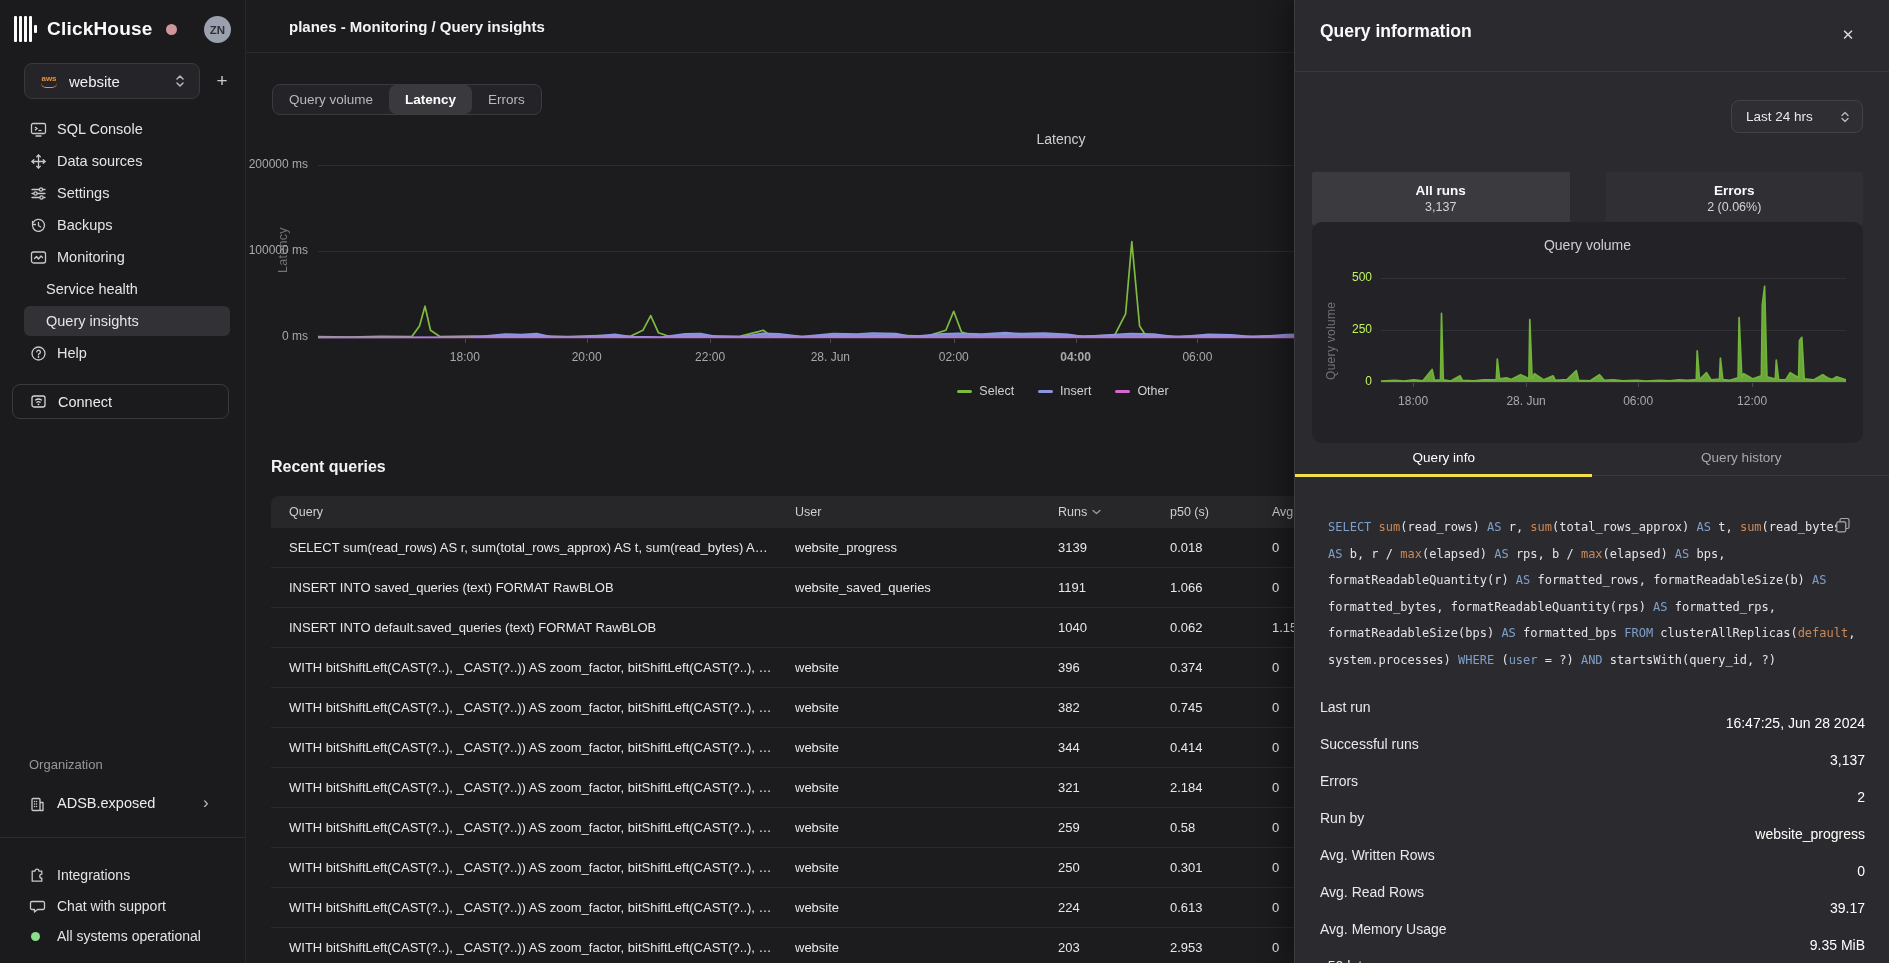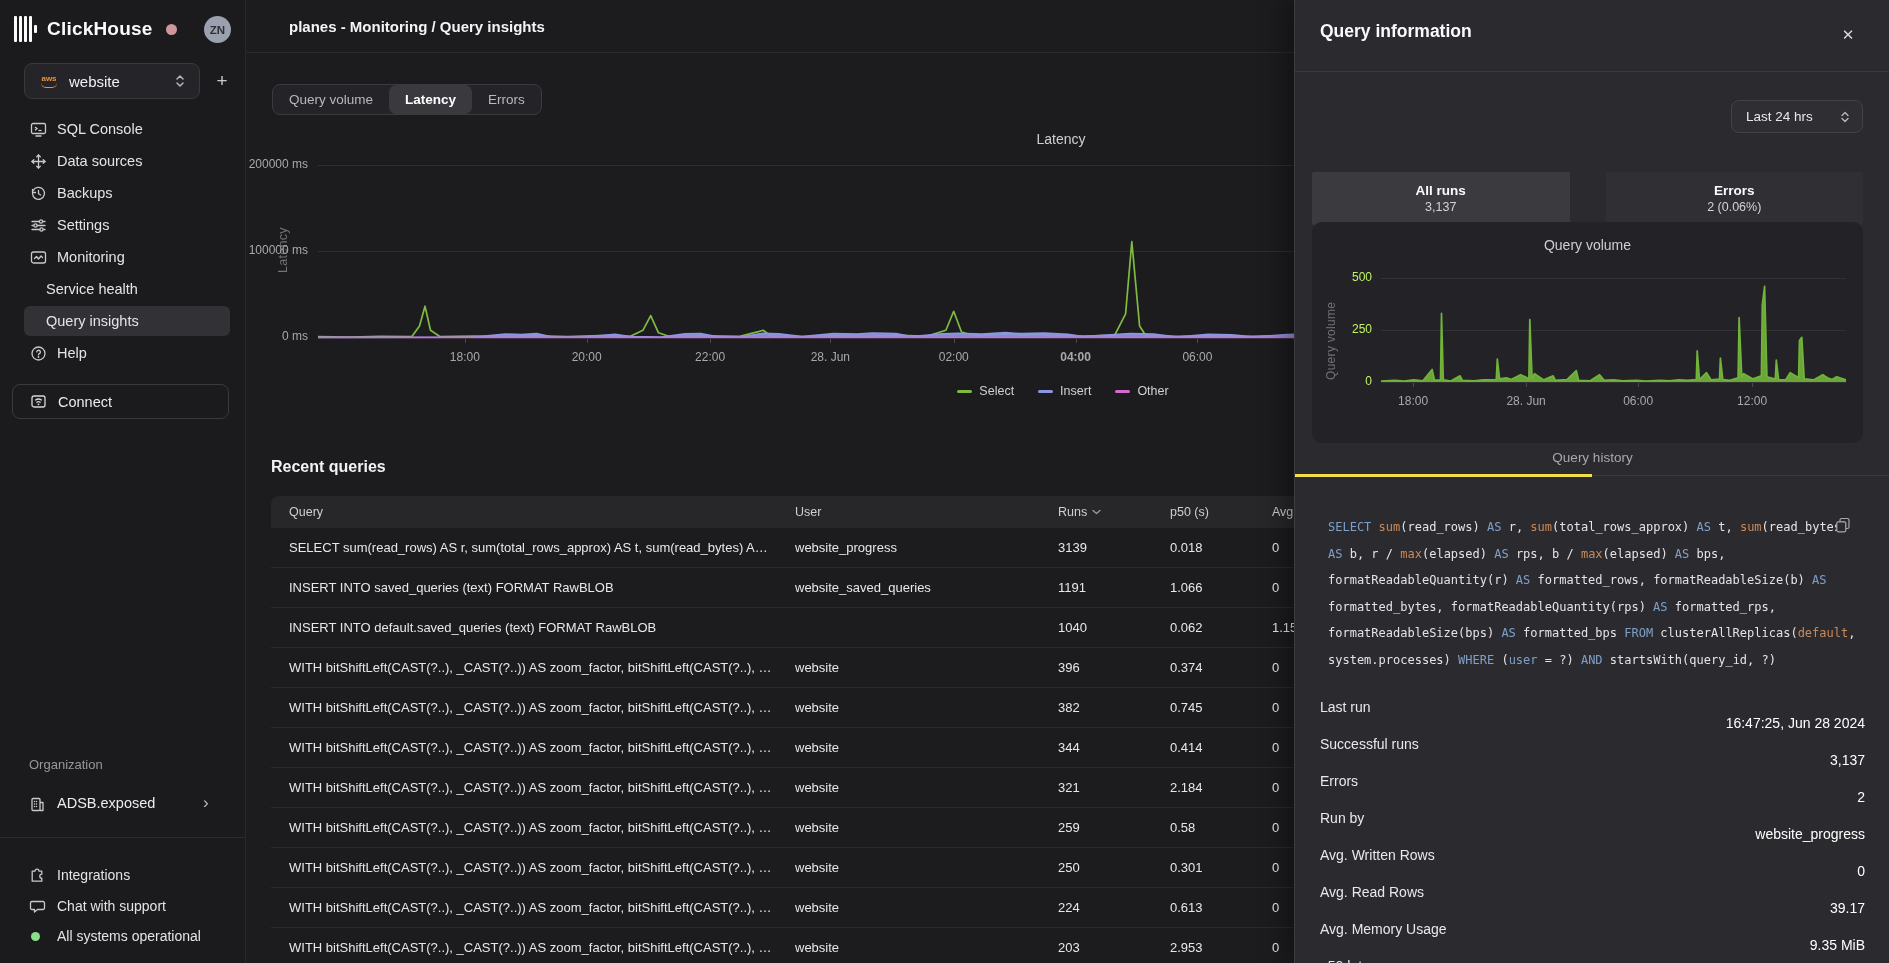--- a/index.html
+++ b/index.html
@@ -158,38 +158,38 @@
       <span class="nicon">
           <svg class="icon" width="17" height="17" viewBox="0 0 17 17" fill="none" stroke="#c9c8cb" stroke-width="1.3" stroke-linecap="round" stroke-linejoin="round">
             <path d="M8.5 2v13M2 8.5h13"></path>
             <path d="M6.7 3.8L8.5 2l1.8 1.8M6.7 13.2L8.5 15l1.8-1.8M3.8 6.7L2 8.5l1.8 1.8M13.2 6.7L15 8.5l-1.8 1.8"></path>
           </svg>
         </span>
       <span class="nlabel">Data sources</span>
     </div>
     <div class="nav-item">
       <span class="nicon">
-          <svg class="icon" width="17" height="17" viewBox="0 0 17 17" fill="none" stroke="#c9c8cb" stroke-width="1.3" stroke-linecap="round" stroke-linejoin="round">
-            <path d="M3.2 5.5A6 6 0 1 1 2.5 8.5"></path>
-            <path d="M2.5 4.5v3h3"></path>
-            <path d="M8.5 5.5v3.2l2.2 1.3"></path>
-          </svg>
-        </span>
-      <span class="nlabel">Backups</span>
-    </div>
-    <div class="nav-item">
-      <span class="nicon">
           <svg class="icon" width="17" height="17" viewBox="0 0 17 17" fill="none" stroke="#c9c8cb" stroke-width="1.3" stroke-linecap="round">
             <path d="M2 4.5h13M2 8.5h13M2 12.5h13"></path>
             <circle cx="11" cy="4.5" r="1.6" fill="#1b1a1d"></circle>
             <circle cx="5.5" cy="8.5" r="1.6" fill="#1b1a1d"></circle>
             <circle cx="11.5" cy="12.5" r="1.6" fill="#1b1a1d"></circle>
           </svg>
         </span>
       <span class="nlabel">Settings</span>
+    </div>
+    <div class="nav-item">
+      <span class="nicon">
+          <svg class="icon" width="17" height="17" viewBox="0 0 17 17" fill="none" stroke="#c9c8cb" stroke-width="1.3" stroke-linecap="round" stroke-linejoin="round">
+            <path d="M3.2 5.5A6 6 0 1 1 2.5 8.5"></path>
+            <path d="M2.5 4.5v3h3"></path>
+            <path d="M8.5 5.5v3.2l2.2 1.3"></path>
+          </svg>
+        </span>
+      <span class="nlabel">Backups</span>
     </div>
     <div class="nav-item">
       <span class="nicon">
           <svg class="icon" width="17" height="17" viewBox="0 0 17 17" fill="none" stroke="#c9c8cb" stroke-width="1.3" stroke-linecap="round" stroke-linejoin="round">
             <rect x="1.5" y="3" width="14" height="11" rx="2"></rect>
             <path d="M4.5 9.5l2-2 2 2.5 2.5-3 1.5 1.5"></path>
           </svg>
         </span>
       <span class="nlabel">Monitoring</span>
     </div>
@@ -465,20 +465,21 @@
       </div>
     <div id="volume-xlabels">
         <span class="xlab" style="left: 32.085px;">18:00</span>
         <span class="xlab" style="left: 145.08px;">28. Jun</span>
         <span class="xlab" style="left: 257.145px;">06:00</span>
         <span class="xlab" style="left: 371.07px;">12:00</span>
       </div>
   </div>
 
   <div class="info-tabs">
+    <div class="info-tab active">Query info</div>
     <div class="info-tab">Query history</div>
   </div>
   <div id="info-underline"></div>
 
   <div id="sql-block"><div class="sql-line"><span class="tok-k">SELECT </span><span class="tok-f">sum</span><span class="tok-p">(read_rows) </span><span class="tok-k">AS </span><span class="tok-p">r, </span><span class="tok-f">sum</span><span class="tok-p">(total_rows_approx) </span><span class="tok-k">AS </span><span class="tok-p">t, </span><span class="tok-f">sum</span><span class="tok-p">(read_bytes)</span></div><div class="sql-line"><span class="tok-k">AS </span><span class="tok-p">b, r / </span><span class="tok-f">max</span><span class="tok-p">(elapsed) </span><span class="tok-k">AS </span><span class="tok-p">rps, b / </span><span class="tok-f">max</span><span class="tok-p">(elapsed) </span><span class="tok-k">AS </span><span class="tok-p">bps,</span></div><div class="sql-line"><span class="tok-p">formatReadableQuantity(r) </span><span class="tok-k">AS </span><span class="tok-p">formatted_rows, formatReadableSize(b) </span><span class="tok-k">AS</span></div><div class="sql-line"><span class="tok-p">formatted_bytes, formatReadableQuantity(rps) </span><span class="tok-k">AS </span><span class="tok-p">formatted_rps,</span></div><div class="sql-line"><span class="tok-p">formatReadableSize(bps) </span><span class="tok-k">AS </span><span class="tok-p">formatted_bps </span><span class="tok-k">FROM </span><span class="tok-p">clusterAllReplicas(</span><span class="tok-f">default</span><span class="tok-p">,</span></div><div class="sql-line"><span class="tok-p">system.processes) </span><span class="tok-k">WHERE </span><span class="tok-p">(</span><span class="tok-k">user</span><span class="tok-p"> = ?) </span><span class="tok-k">AND </span><span class="tok-p">startsWith(query_id, ?)</span></div></div>
   <span id="copy-btn">
       <svg class="icon" width="16" height="16" viewBox="0 0 16 16" fill="none" stroke="#a8a7ab" stroke-width="1.2">
         <rect x="5" y="1.5" width="9" height="10" rx="1.5"></rect>
         <rect x="1.8" y="4.8" width="9" height="10" rx="1.5" fill="#2b2a2e"></rect>
       </svg>

